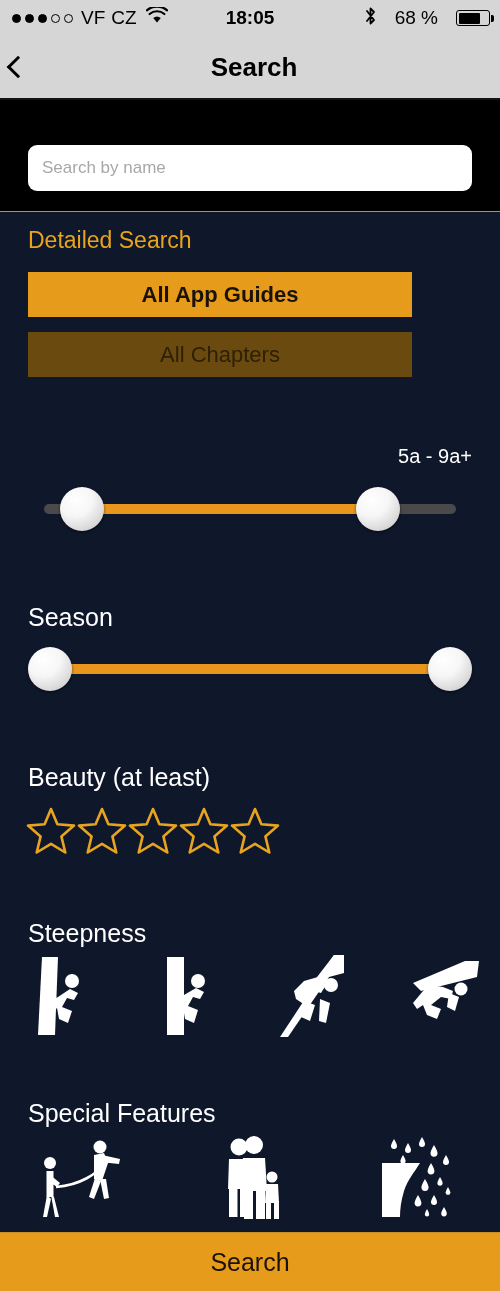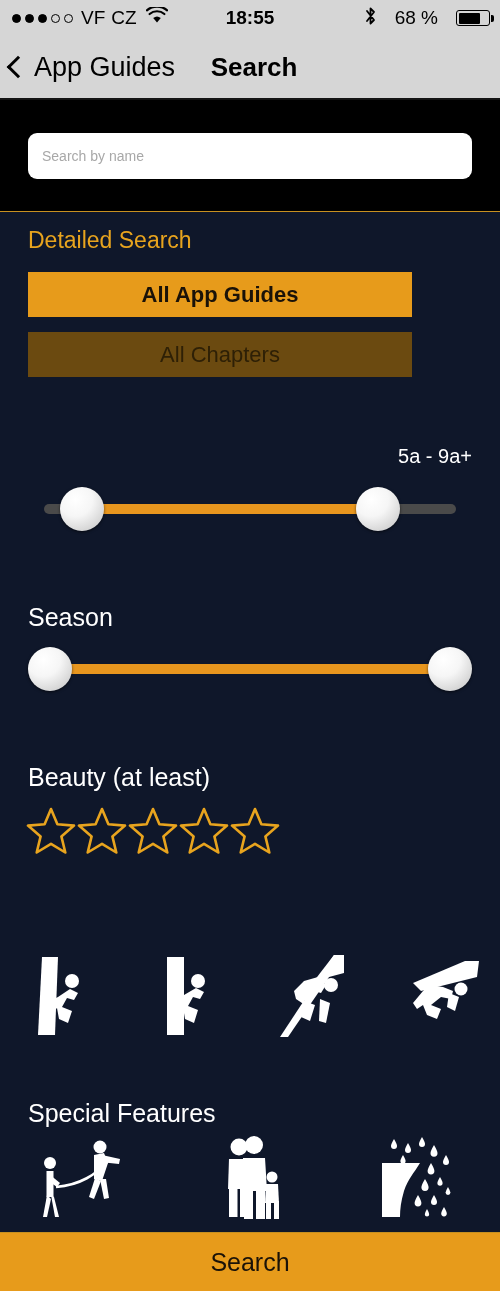--- a/index.html
+++ b/index.html
@@ -121,27 +121,27 @@
   .searchzone {
     position: absolute;
     left: 0; top: 100px;
     width: 500px; height: 112px;
     background: #000;
     border-bottom: 1.5px solid #c79020;
     box-sizing: border-box;
   }
   .searchfield {
     position: absolute;
-    left: 28px; top: 33px;
+    left: 28px; top: 45px;
     width: 444px; height: 46px;
     background: #ffffff;
     border: none;
     border-radius: 9px;
     font-family: "Liberation Sans", sans-serif;
-    font-size: 14px;
+    font-size: 17px;
     color: #111;
     padding: 0 14px;
     box-sizing: border-box;
     outline: none;
   }
   .searchfield::placeholder { color: #a8a8a8; }
 
   
   .detailed-title {
     position: absolute;
@@ -275,38 +275,37 @@
       </span>
       <span class="carrier">VF CZ</span>
       <span class="wifi">
         <svg width="22" height="17" viewBox="0 0 22 17">
           <path d="M11 15.6 L7.2 10.9 A6.1 6.1 0 0 1 14.8 10.9 Z" fill="#000"></path>
           <path d="M3.6 7.0 A11.4 11.4 0 0 1 18.4 7.0" stroke="#000" stroke-width="2.2" fill="none" stroke-linecap="round"></path>
           <path d="M0.9 3.3 A15.6 15.6 0 0 1 21.1 3.3" stroke="#000" stroke-width="2.2" fill="none" stroke-linecap="round"></path>
         </svg>
       </span>
     </div>
-    <div class="sb-center">18:55</div>
+    <div class="sb-center">18:05</div>
     <div class="sb-right">
       <span>
         <svg width="13" height="20" viewBox="0 0 13 20">
           <path d="M3 5 L10 14 L6.5 17.5 L6.5 2.5 L10 6 L3 15" stroke="#000" stroke-width="1.8" fill="none" stroke-linejoin="round" stroke-linecap="round"></path>
         </svg>
       </span>
       <span class="battery-pct">68 %</span>
       <span class="batt">
         <span class="batt-fill" style="width: 68%;"></span>
       </span>
     </div>
   </div>
 
   <div class="navbar">
     <div class="nav-back">
       <span class="chev"></span>
-      <span class="nav-back-label">App Guides</span>
     </div>
     <div class="nav-title">Search</div>
   </div>
 
   <div class="searchzone">
     <input class="searchfield" type="text" placeholder="Search by name" style="">
   </div>
 
   <div class="detailed-title">Detailed Search</div>
   <button class="bigbtn primary">All App Guides</button>
@@ -350,20 +349,21 @@
           <path d="M25 3 L31.4 18.3 L48 19.6 L35.4 30.4 L39.3 46.5 L25 37.9 L10.7 46.5 L14.6 30.4 L2 19.6 L18.6 18.3 Z" fill="none" stroke="#e8a41e" stroke-width="2.6" stroke-linejoin="round"></path>
         </svg>
       </span>
       <span>
         <svg class="star-svg" width="50" height="48" viewBox="0 0 50 48">
           <path d="M25 3 L31.4 18.3 L48 19.6 L35.4 30.4 L39.3 46.5 L25 37.9 L10.7 46.5 L14.6 30.4 L2 19.6 L18.6 18.3 Z" fill="none" stroke="#e8a41e" stroke-width="2.6" stroke-linejoin="round"></path>
         </svg>
       </span>
     </div>
 
+  <div class="flabel" style="top:919px">Steepness</div>
   <div class="iconrow" style="top:952px; height:92px">
 
     <div class="iconcell" style="width:125px">
       <span>
         <svg width="70" height="86" viewBox="0 0 70 86">
           <path d="M14 4 L30 4 L27 82 L10 82 Z" fill="#ffffff"></path>
           <circle cx="44" cy="28" r="7" fill="#ffffff"></circle>
           <path d="M30 44 L42 36 L50 40 L46 47 L39 45 L34 54 L44 58 L40 70 L31 66 L29 55 L24 60 L20 56 L28 45 Z" fill="#ffffff"></path>
         </svg>
       </span>

